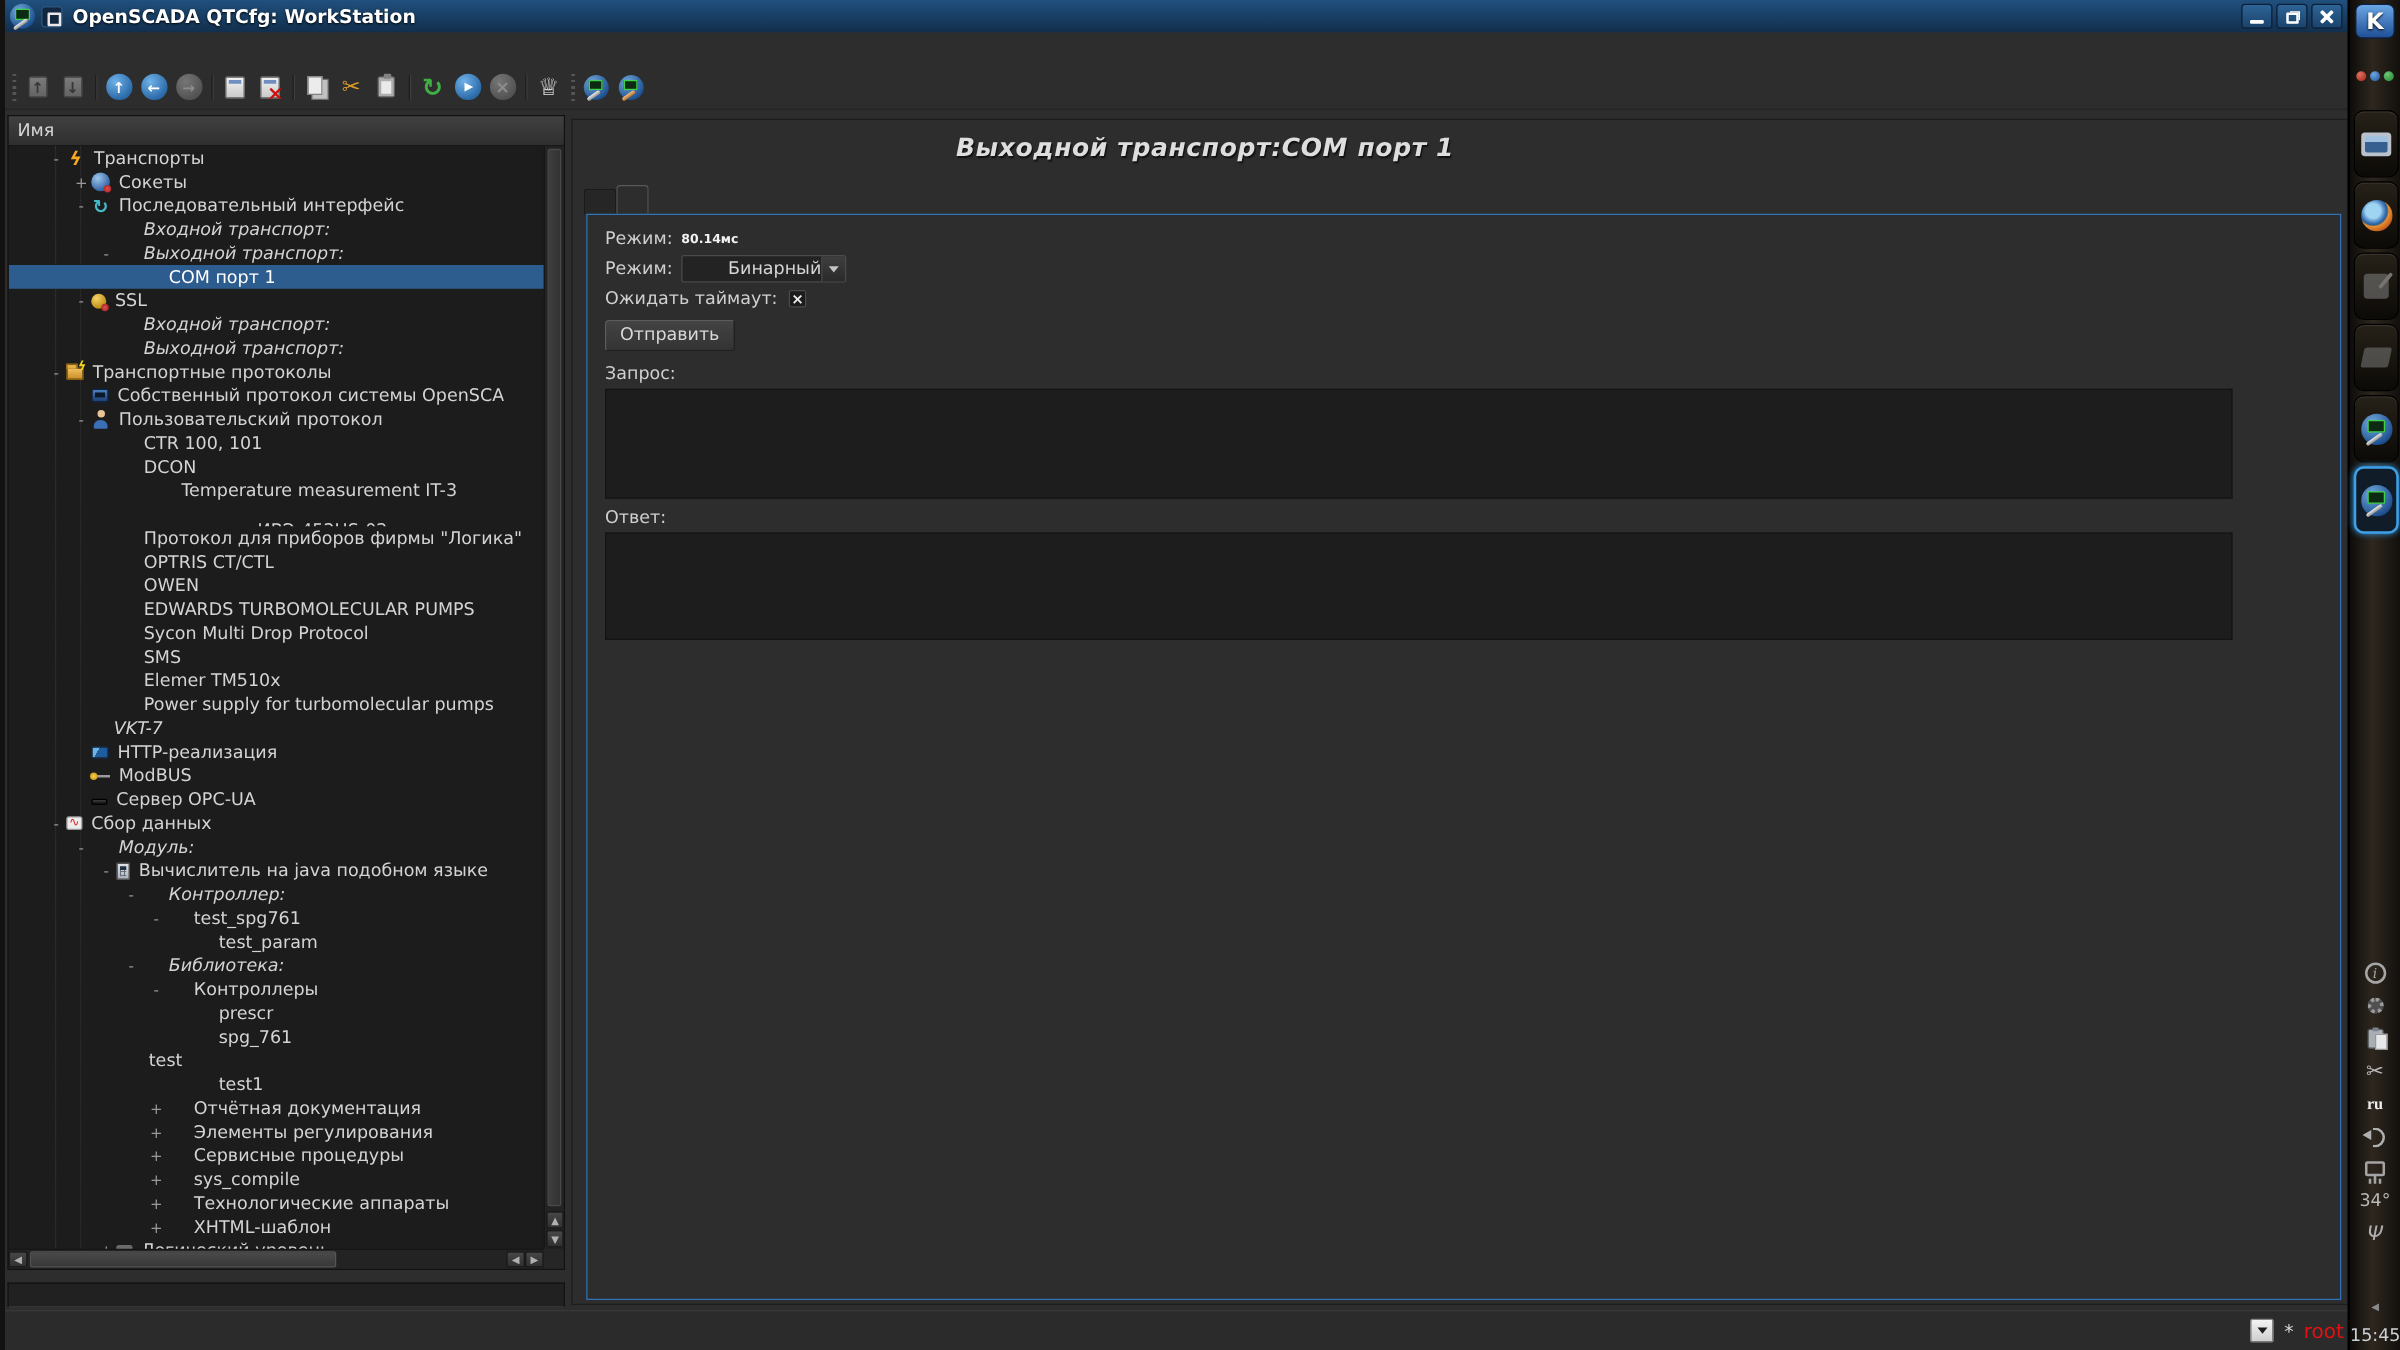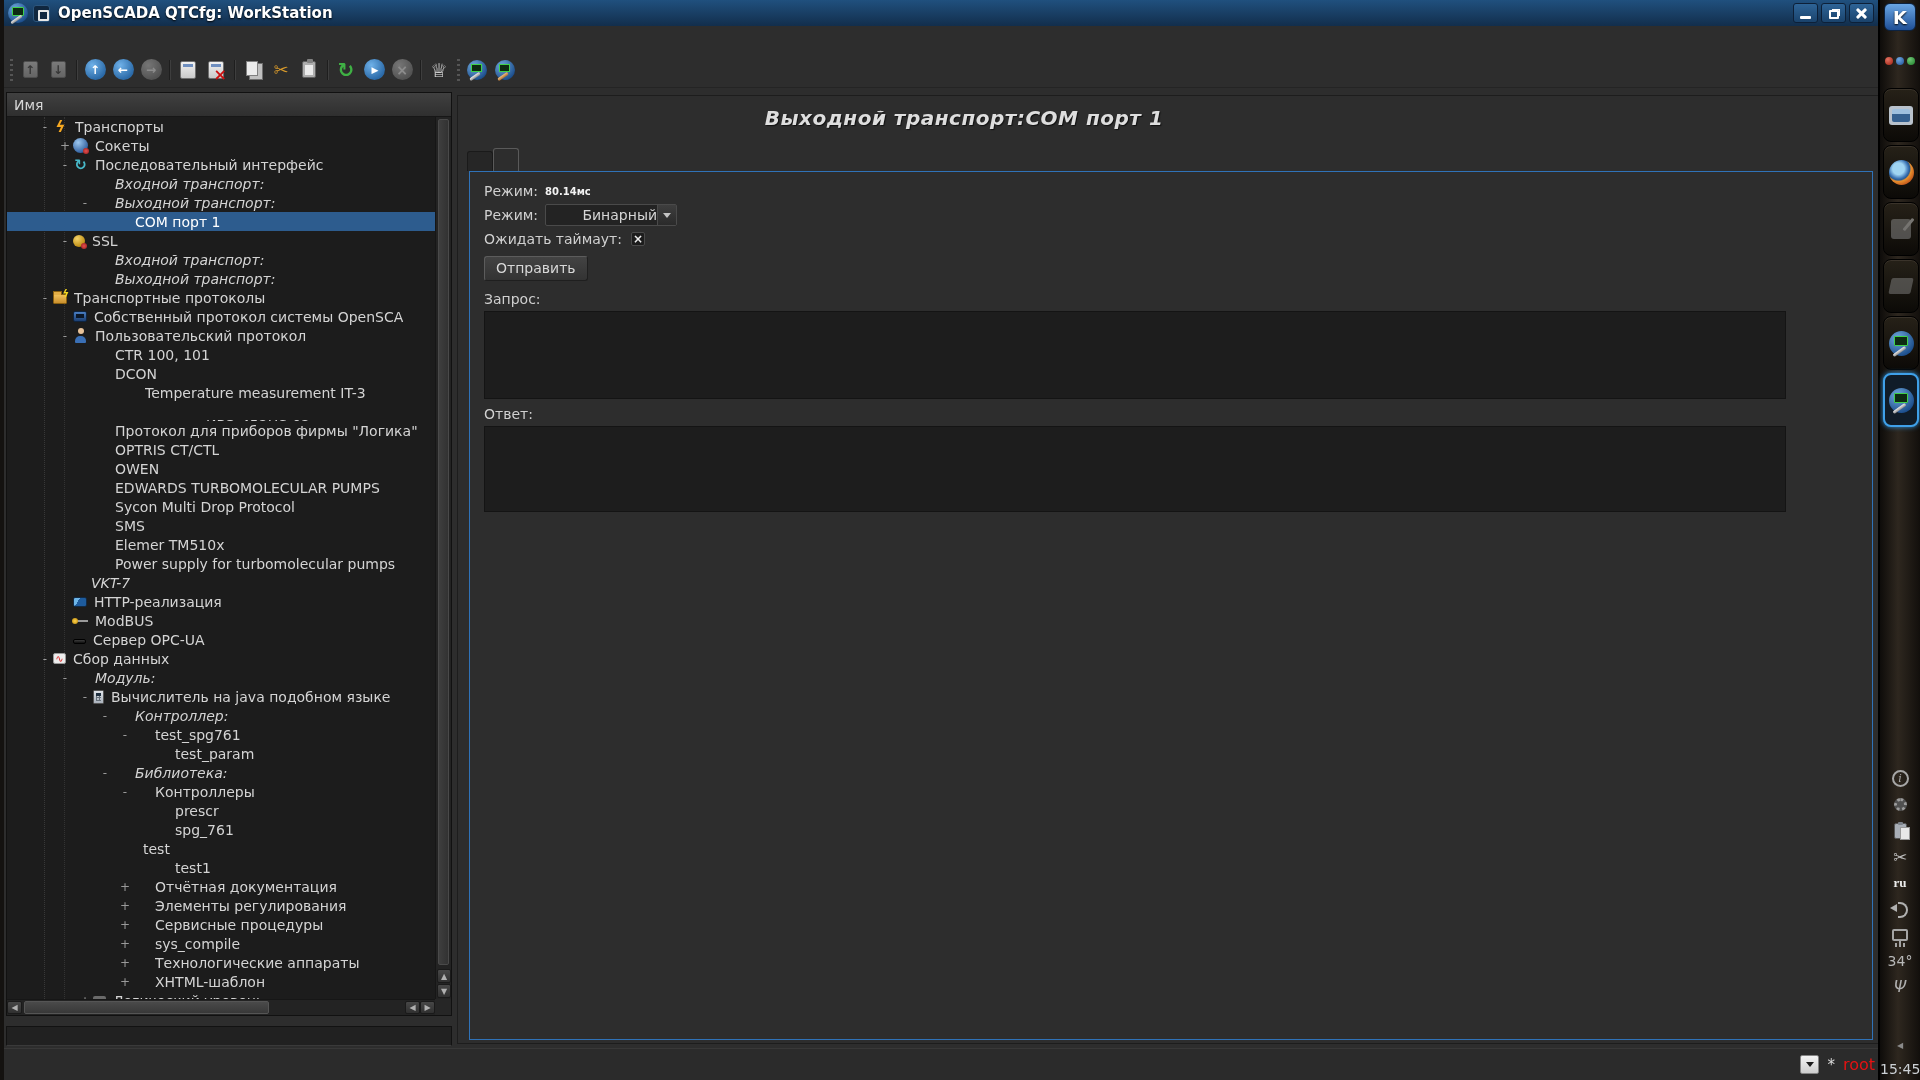--- a/index.html
+++ b/index.html
@@ -572,21 +572,21 @@
           <div class="trow" style="padding-left: 132px;">
             <span class="texp"></span>
             <i class="ic ti noicon"></i>
             <span class="tlabel">prescr</span>
           </div>
           <div class="trow" style="padding-left: 132px;">
             <span class="texp"></span>
             <i class="ic ti noicon"></i>
             <span class="tlabel">spg_761</span>
           </div>
-          <div class="trow" style="padding-left: 100px;">
+          <div class="trow" style="padding-left: 76px;">
             <span class="texp"></span>
             <i class="ic ti noicon"></i>
             <span class="tlabel">test</span>
           </div>
           <div class="trow" style="padding-left: 132px;">
             <span class="texp"></span>
             <i class="ic ti noicon"></i>
             <span class="tlabel">test1</span>
           </div>
           <div class="trow" style="padding-left: 112px;">

